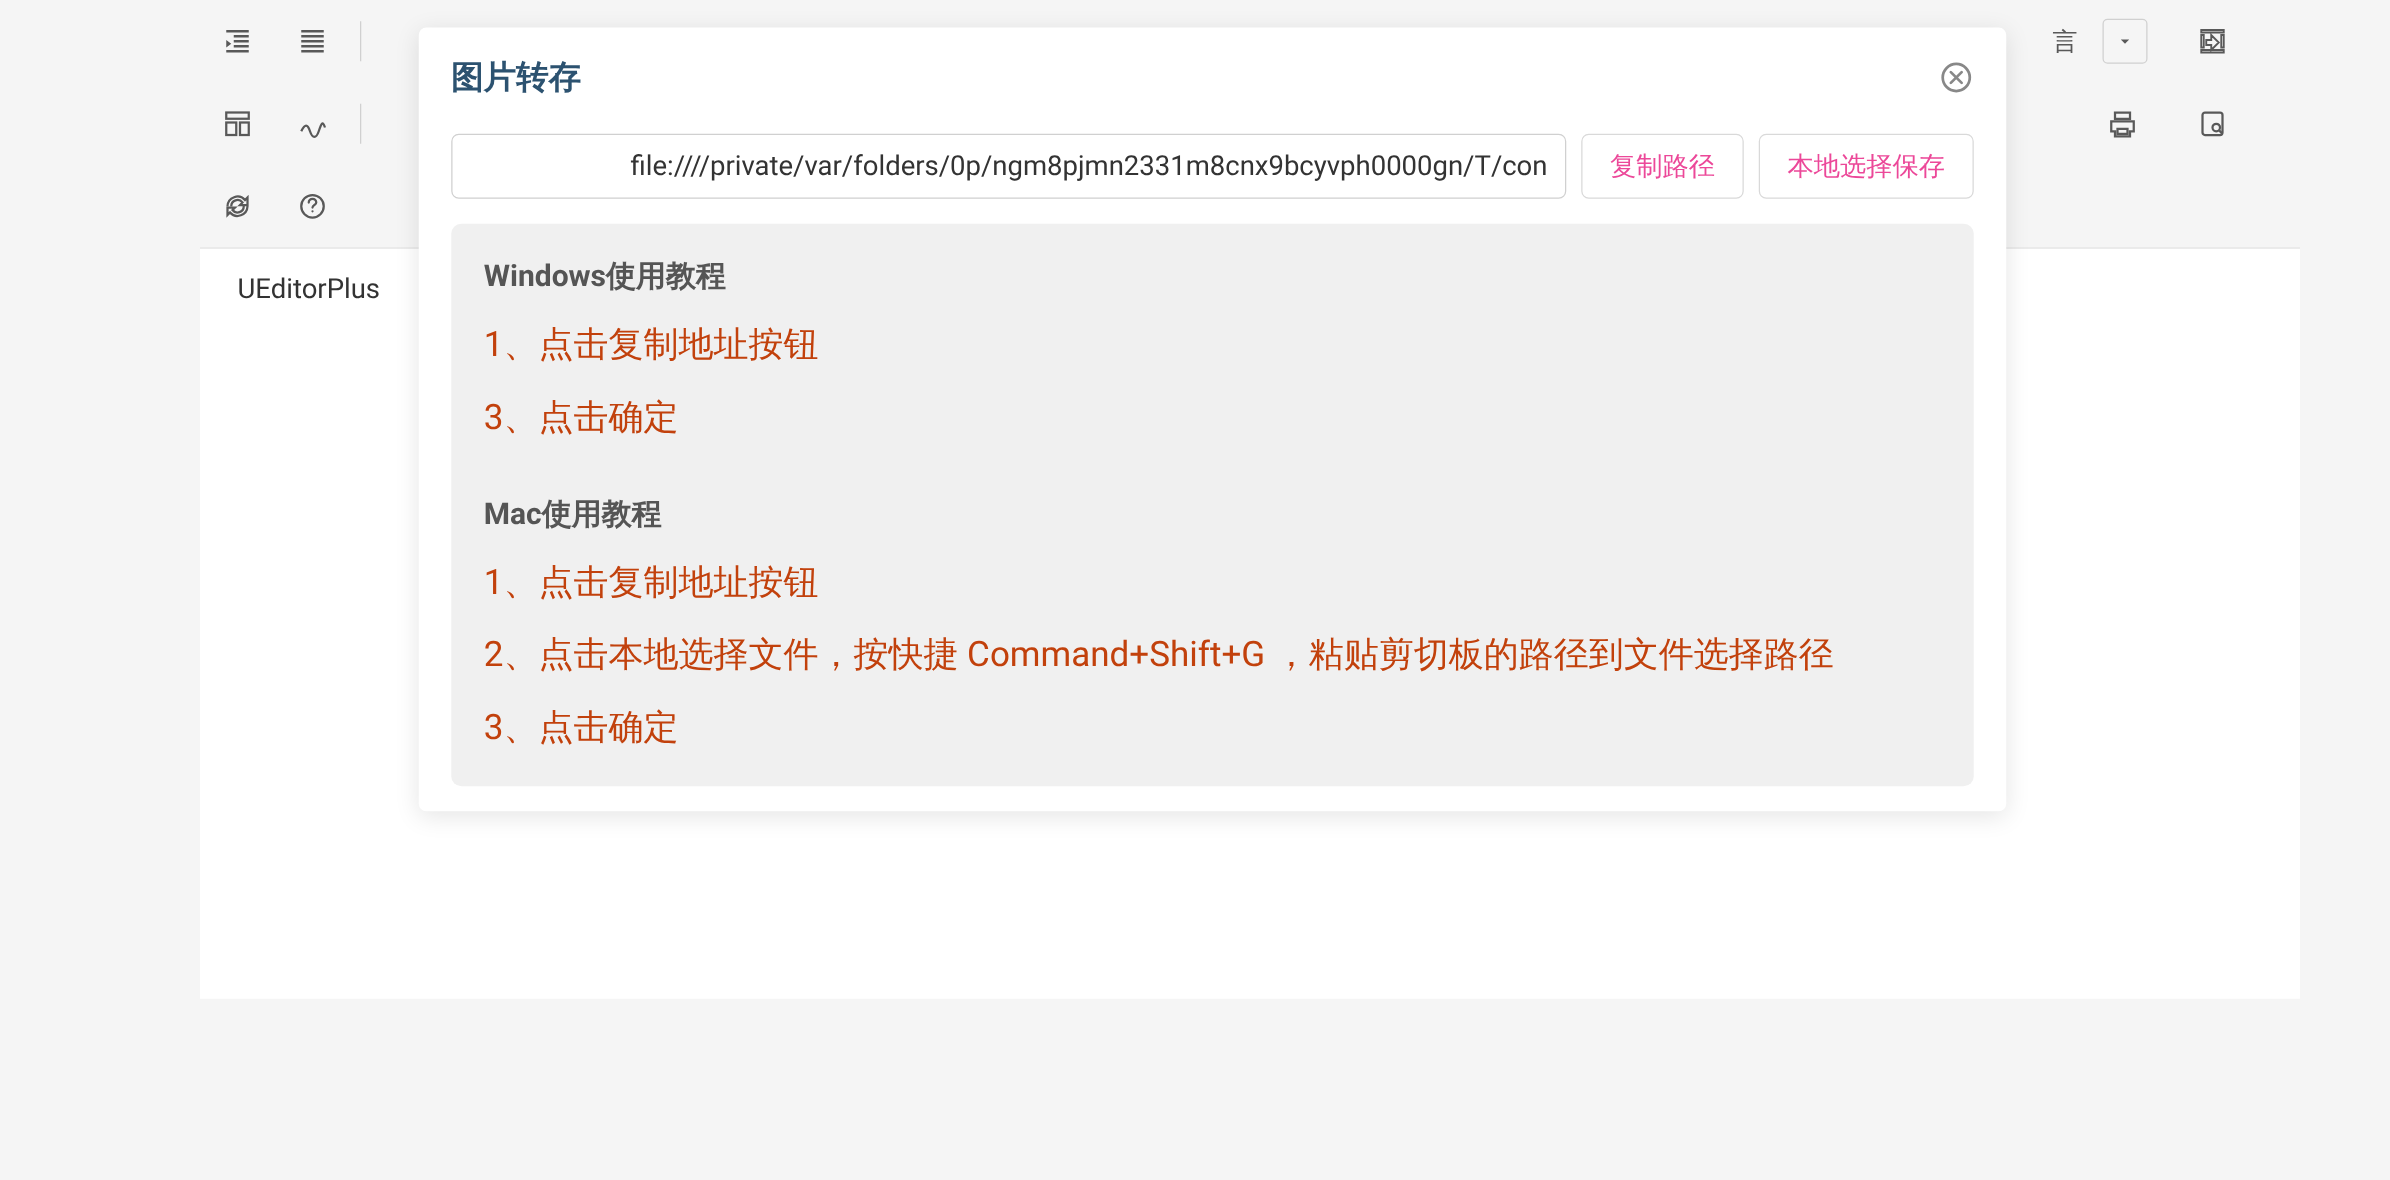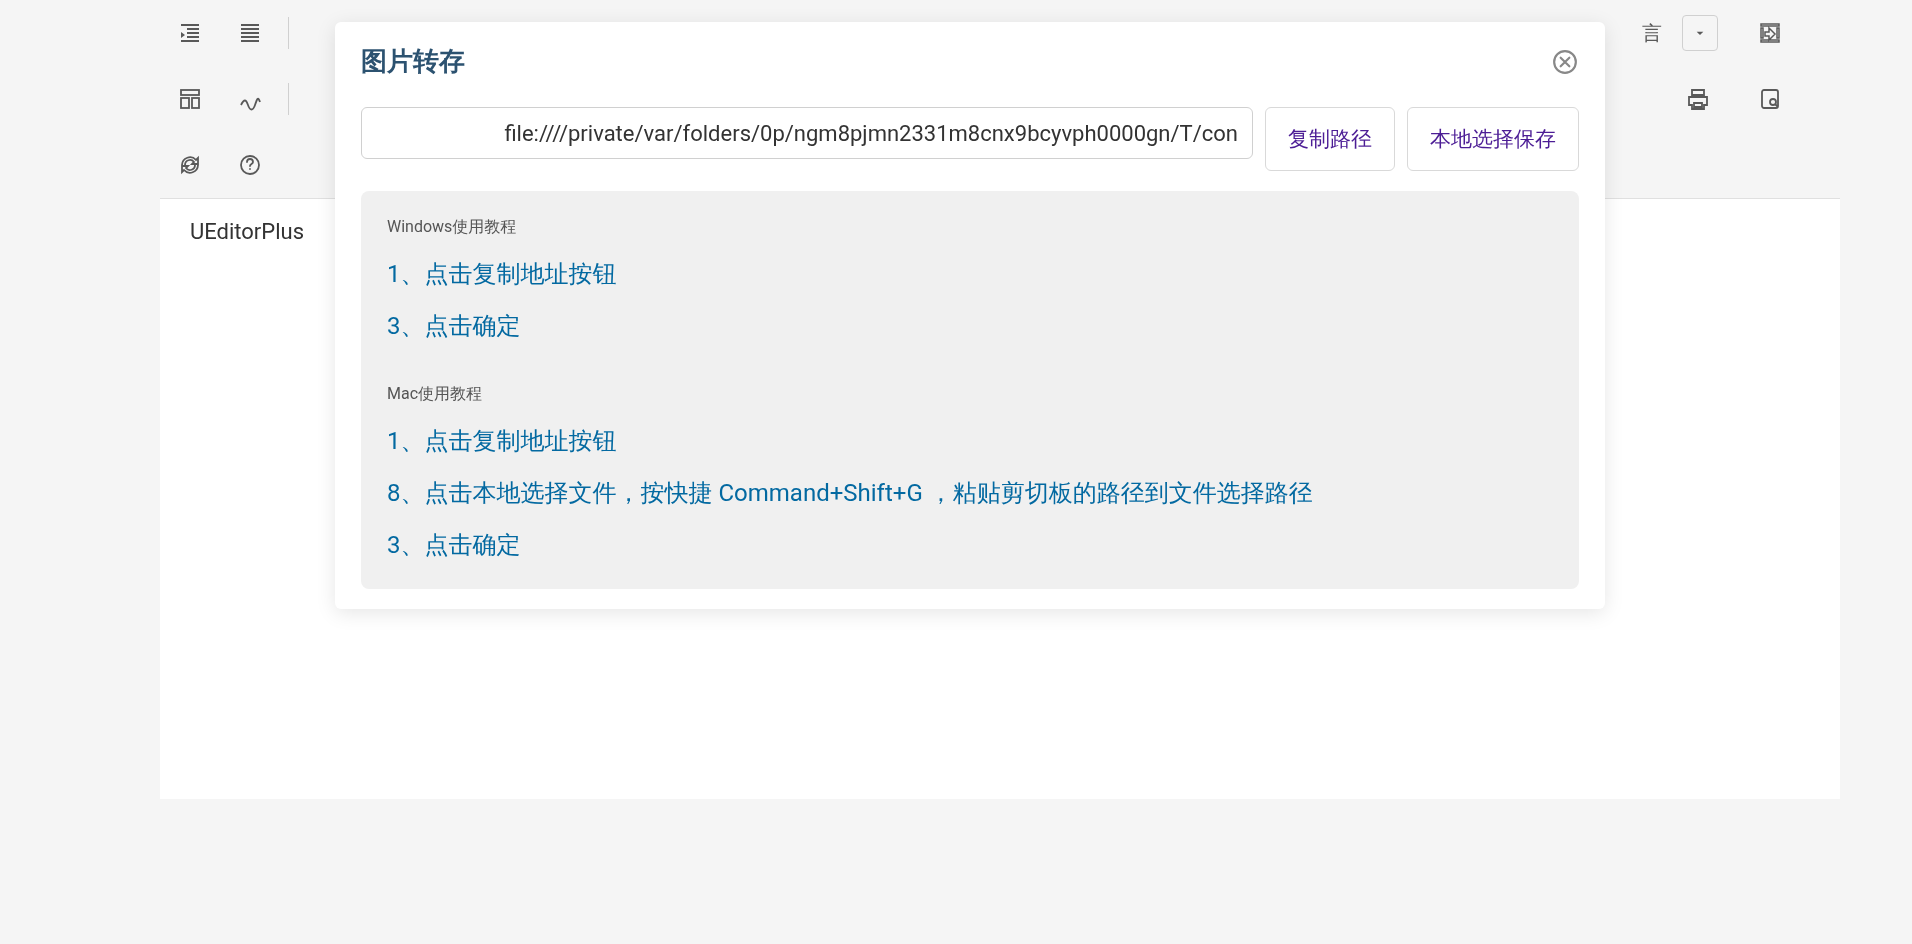--- a/index.html
+++ b/index.html
@@ -139,50 +139,50 @@
       border: 1px solid #d0d0d0;
       border-radius: 6px;
       padding: 0 14px;
       font-size: 22px;
       color: #333;
       background: #fff;
       font-family: inherit;
       text-align: right;
     }
     .btn {
-      height: 64px;
+      height: 52px;
       padding: 0 22px;
       border: 1px solid #d9d9d9;
       border-radius: 6px;
       background: #fff;
       font-size: 21px;
-      color: #4c1d95;
+      color: #ec4899;
       cursor: pointer;
       display: inline-flex;
       align-items: center;
       justify-content: center;
       white-space: nowrap;
     }
     .tutorial-box {
       background: #f0f0f0;
       border-radius: 8px;
       padding: 26px 26px;
     }
     .tutorial-heading {
-      font-size: 16px;
-      font-weight: 400;
+      font-size: 24px;
+      font-weight: 700;
       color: #555;
       margin-bottom: 18px;
     }
     .tutorial-heading.second {
       margin-top: 40px;
     }
     .tutorial-step {
-      font-size: 24px;
-      color: #0369a1;
+      font-size: 28px;
+      color: #c2410c;
       margin-bottom: 16px;
       line-height: 1.5;
     }
     .tutorial-step:last-child {
       margin-bottom: 0;
     }
     .dialog-footer {
       border-top: 1px solid #eee;
       padding: 20px 26px;
       display: flex;
@@ -288,17 +288,17 @@
       <input type="text" class="path-input" value="file:////private/var/folders/0p/ngm8pjmn2331m8cnx9bcyvph0000gn/T/con" style="">
       <button class="btn">复制路径</button>
       <button class="btn">本地选择保存</button>
     </div>
     <div class="tutorial-box">
       <div class="tutorial-heading">Windows使用教程</div>
       <div class="tutorial-step">1、点击复制地址按钮</div>
       <div class="tutorial-step">3、点击确定</div>
       <div class="tutorial-heading second">Mac使用教程</div>
       <div class="tutorial-step">1、点击复制地址按钮</div>
-      <div class="tutorial-step">8、点击本地选择文件，按快捷 Command+Shift+G ，粘贴剪切板的路径到文件选择路径</div>
+      <div class="tutorial-step">2、点击本地选择文件，按快捷 Command+Shift+G ，粘贴剪切板的路径到文件选择路径</div>
       <div class="tutorial-step">3、点击确定</div>
     </div>
   </div>
 </div>
 
 </body></html>

